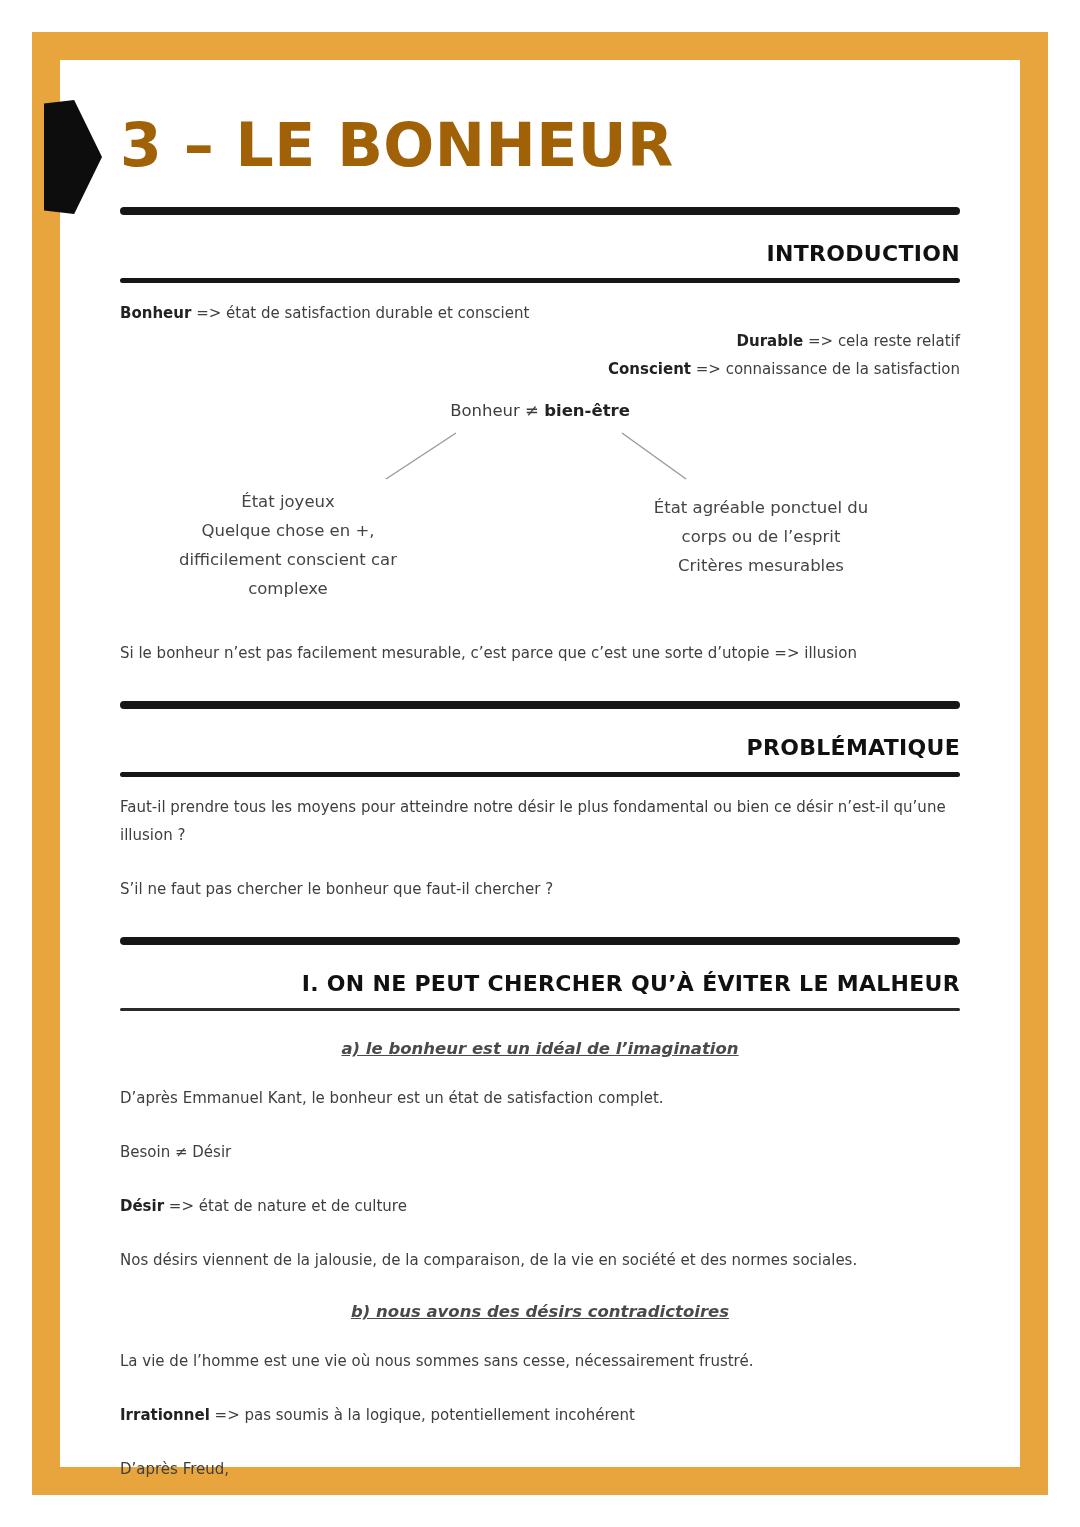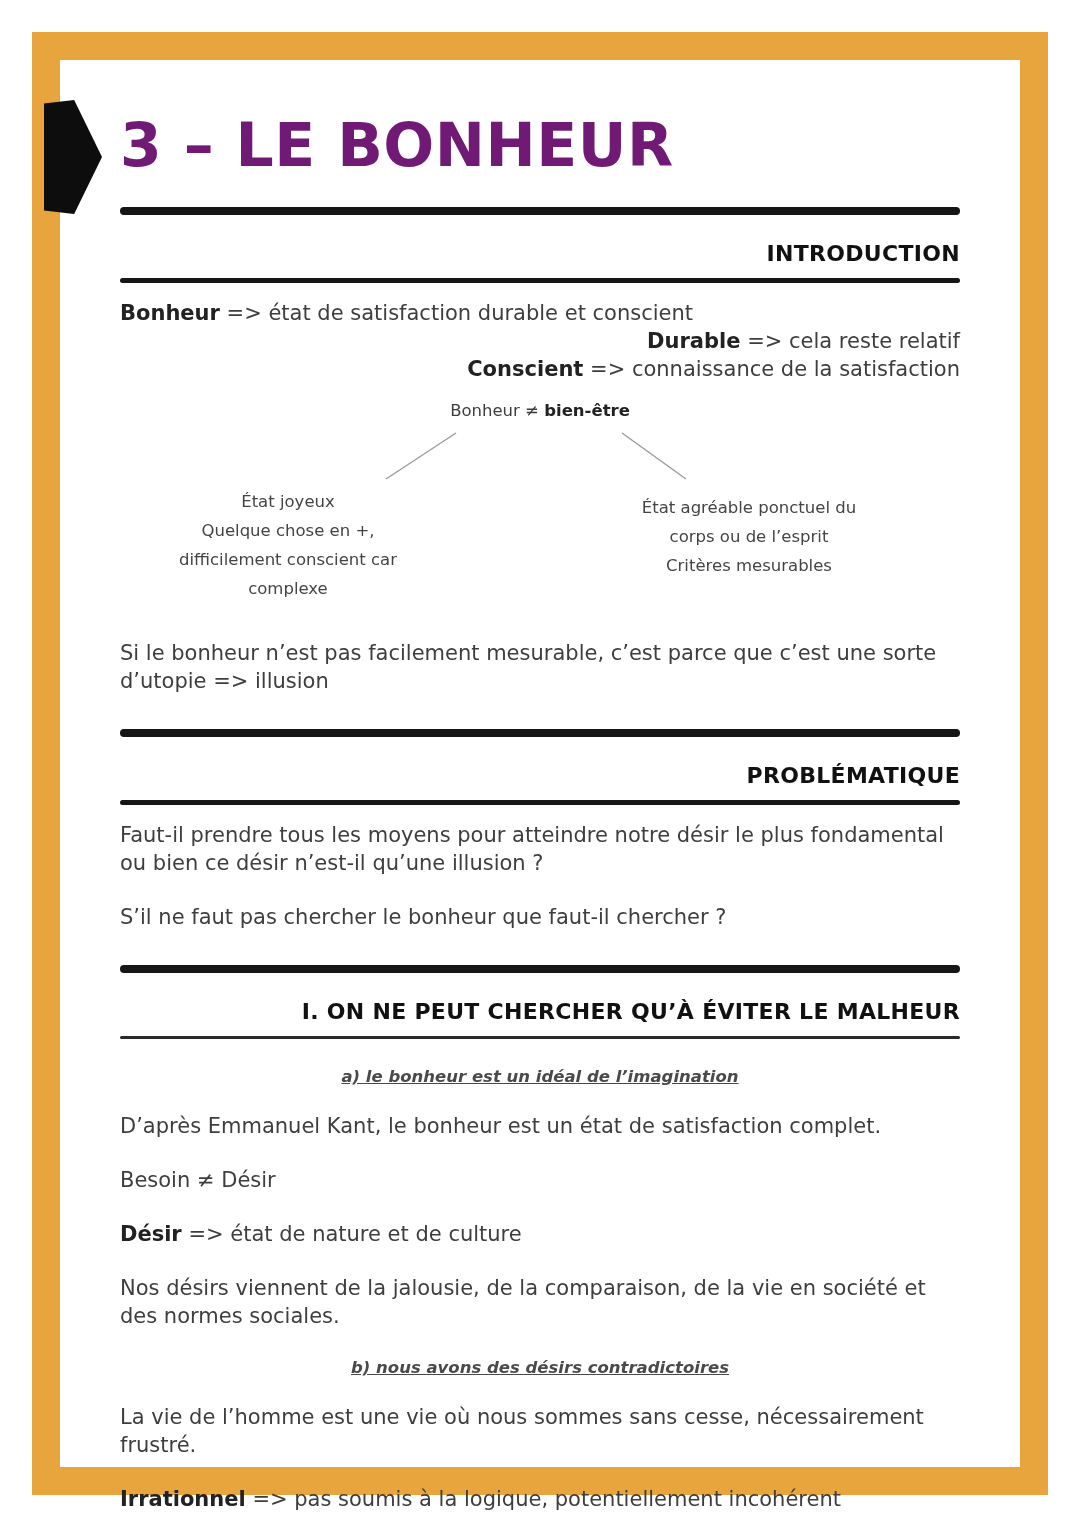--- a/index.html
+++ b/index.html
@@ -19,47 +19,47 @@
   .bookmark {
     position: absolute; left: 44px; top: 100px;
     width: 58px; height: 114px;
     background: #0d0d0d;
     clip-path: polygon(0 3%, 52% 0, 100% 50%, 52% 100%, 0 97%);
   }
   .content {
     position: absolute; left: 120px; top: 105px; width: 840px;
   }
   .title {
-    font-size: 60px; font-weight: 800; color: #701a75;
+    font-size: 60px; font-weight: 800; color: #a16207;
     line-height: 80px; letter-spacing: 0.5px;
     margin-bottom: 22px;
   }
   .rule { background: #161616; border-radius: 4px; }
   .rule.thick { height: 8px; }
   .rule.mid { height: 5px; }
   .rule.hair { height: 3px; background: #2a2a2a; }
   .heading {
     text-align: right; font-size: 22px; font-weight: 700;
     color: #111; margin: 26px 0 12px 0; letter-spacing: 0.3px;
   }
-  .body-block { font-size: 21px; line-height: 28px; color: #3e3e3e; }
+  .body-block { font-size: 15px; line-height: 28px; color: #3e3e3e; }
   .mt-sm { margin-top: 16px; }
   strong.term { color: #222; font-weight: 700; }
   .indent { margin-left: 108px; text-align: right; }
   .diagram { position: relative; height: 212px; margin-top: 18px; }
   .diag-label {
     text-align: center; font-size: 16.5px; color: #3e3e3e; height: 26px;
   }
   .diag-lines { position: absolute; left: 0; top: 28px; }
   .diag-left {
     position: absolute; left: 8px; top: 86px; width: 320px;
     text-align: center; font-size: 16.5px; line-height: 29px; color: #444;
   }
   .diag-right {
-    position: absolute; left: 479px; top: 92px; width: 300px;
+    position: absolute; left: 491px; top: 92px; width: 300px;
     text-align: center; font-size: 16.5px; line-height: 29px; color: #444;
   }
   .subheading {
     text-align: center; font-style: italic; text-decoration: underline;
     font-size: 16.5px; color: #4a4a4a; margin: 28px 0 0 0;
   }
   .para { margin-top: 26px; }
   .section-gap { margin-top: 34px; }
 </style>
 </head>

